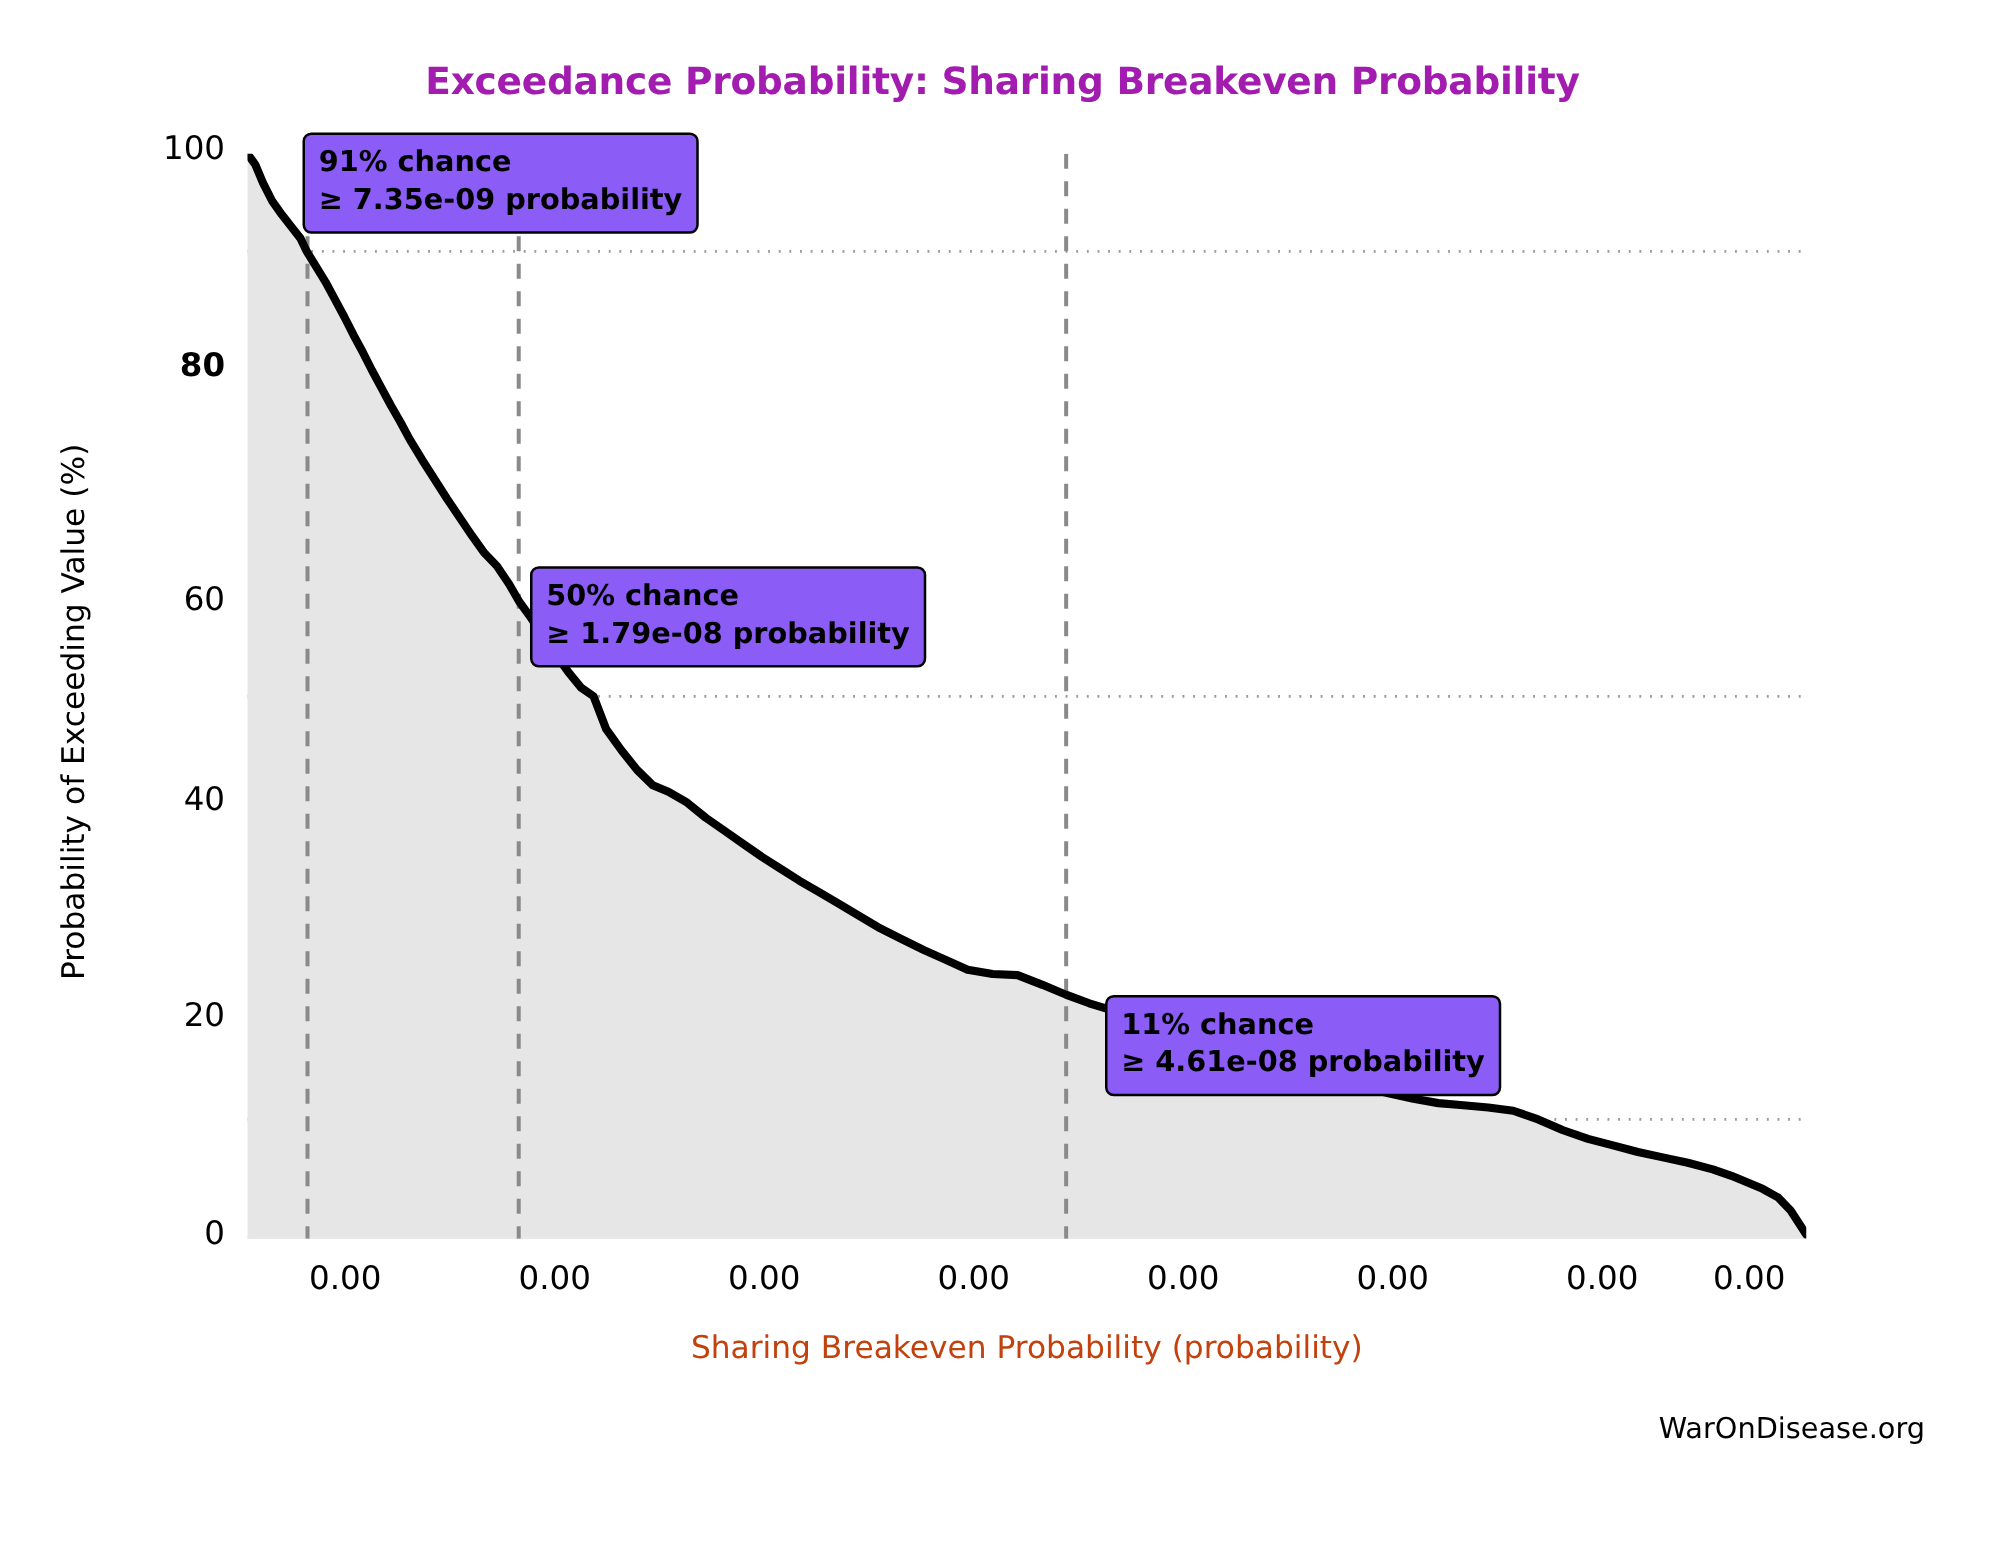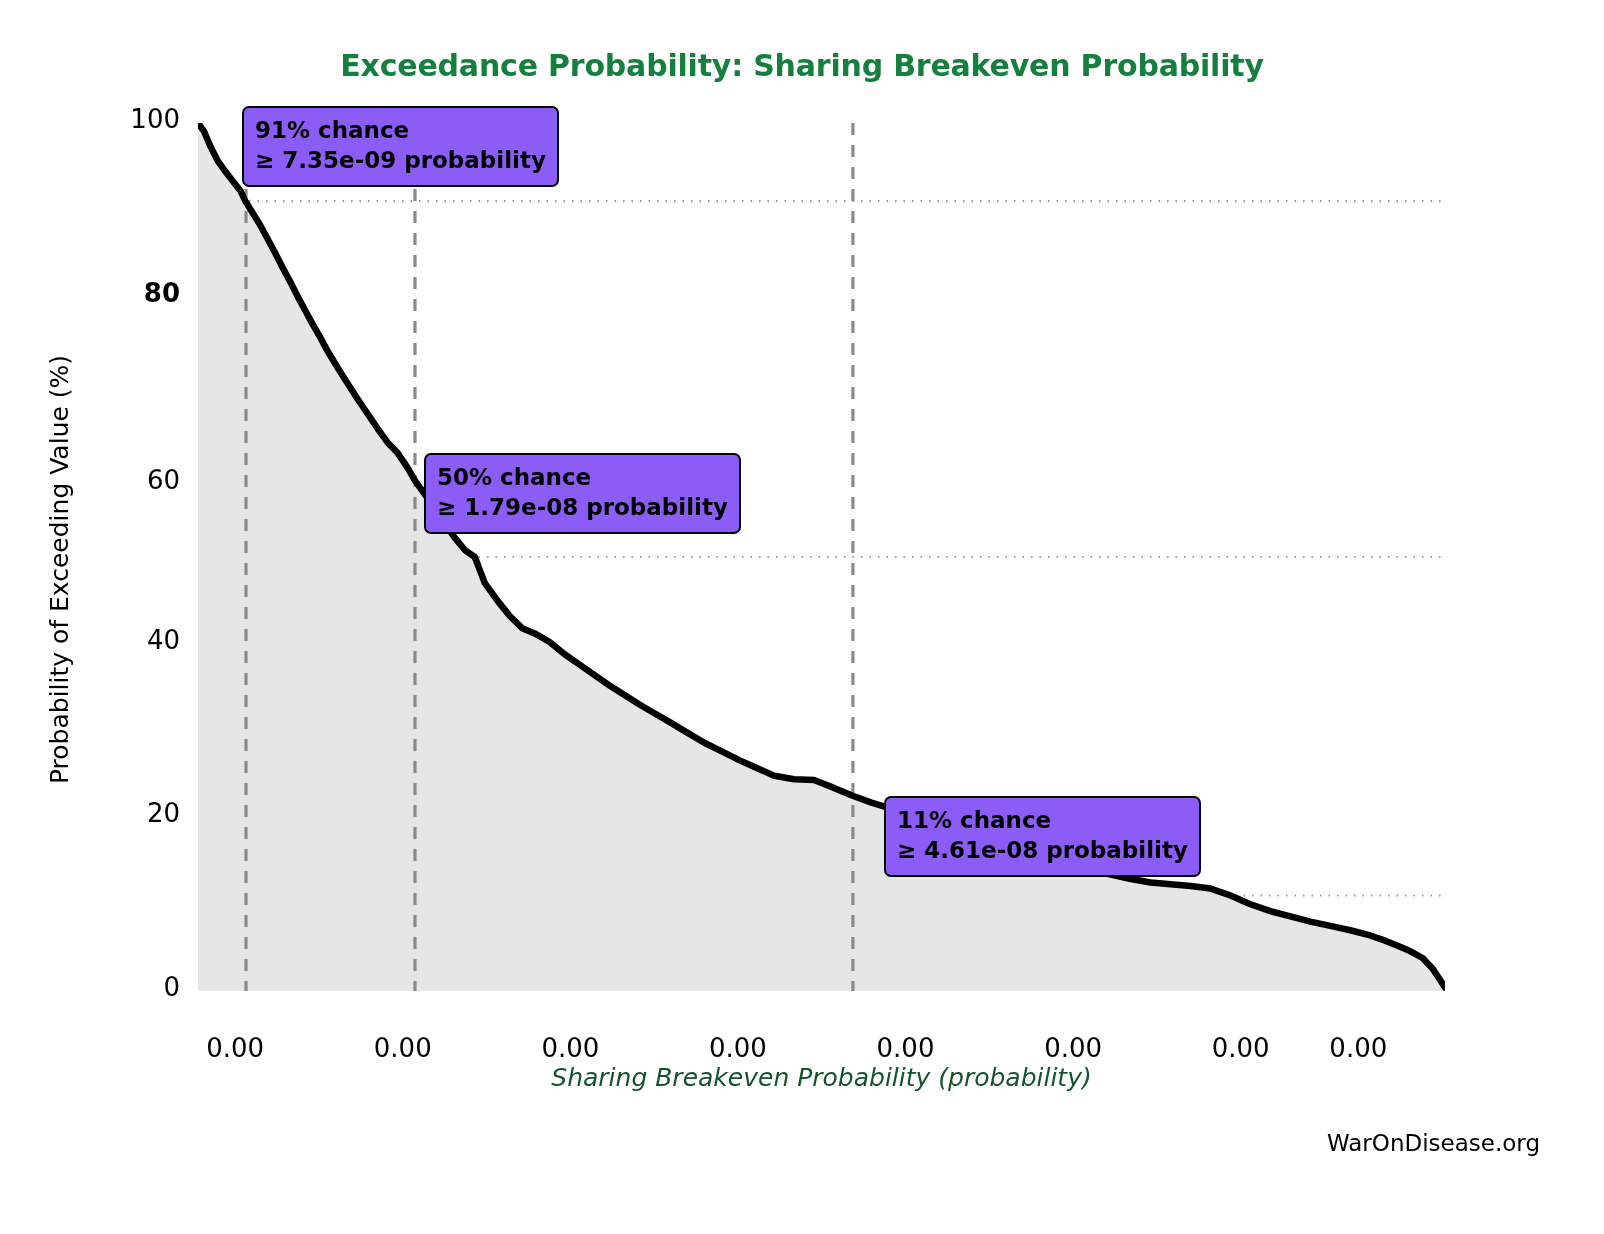--- a/index.html
+++ b/index.html
@@ -21,43 +21,42 @@
     height: 1234px;
   }
   .chart-title {
     position: absolute;
     left: 0;
     top: 48px;
     width: 1604px;
     text-align: center;
     font-size: 30px;
     font-weight: bold;
-    color: #15803d;
+    color: #a21caf;
     letter-spacing: -0.2px;
   }
   .ylabel {
     position: absolute;
     left: -221px;
     top: 555px;
     width: 560px;
     text-align: center;
     font-size: 25px;
     color: #000000;
     transform: rotate(-90deg);
     transform-origin: center center;
   }
   .xlabel {
     position: absolute;
     left: 198px;
     top: 1063px;
     width: 1247px;
     text-align: center;
     font-size: 25px;
-    color: #14532d;
-    font-style: italic;
+    color: #c2410c;
   }
   .footer-note {
     position: absolute;
     right: 64px;
     bottom: 78px;
     font-size: 23px;
     color: #000000;
   }
   #plot-area {
     position: absolute;
@@ -76,24 +75,23 @@
     width: 120px;
     text-align: right;
     font-size: 26px;
     color: #000000;
     line-height: 1;
   }
   .xtick-label {
     position: absolute;
     top: 1008px;
     width: 140px;
-    text-align: left;
+    text-align: center;
     font-size: 26px;
     color: #000000;
-    margin-top: 25px;
   }
   .annotation {
     position: absolute;
     border: 2.4px solid #000000;
     border-radius: 7px;
     background: #8b5cf6;
     padding: 7px 11px 9px 11px;
     font-size: 23px;
     font-weight: bold;
     color: #000000;

